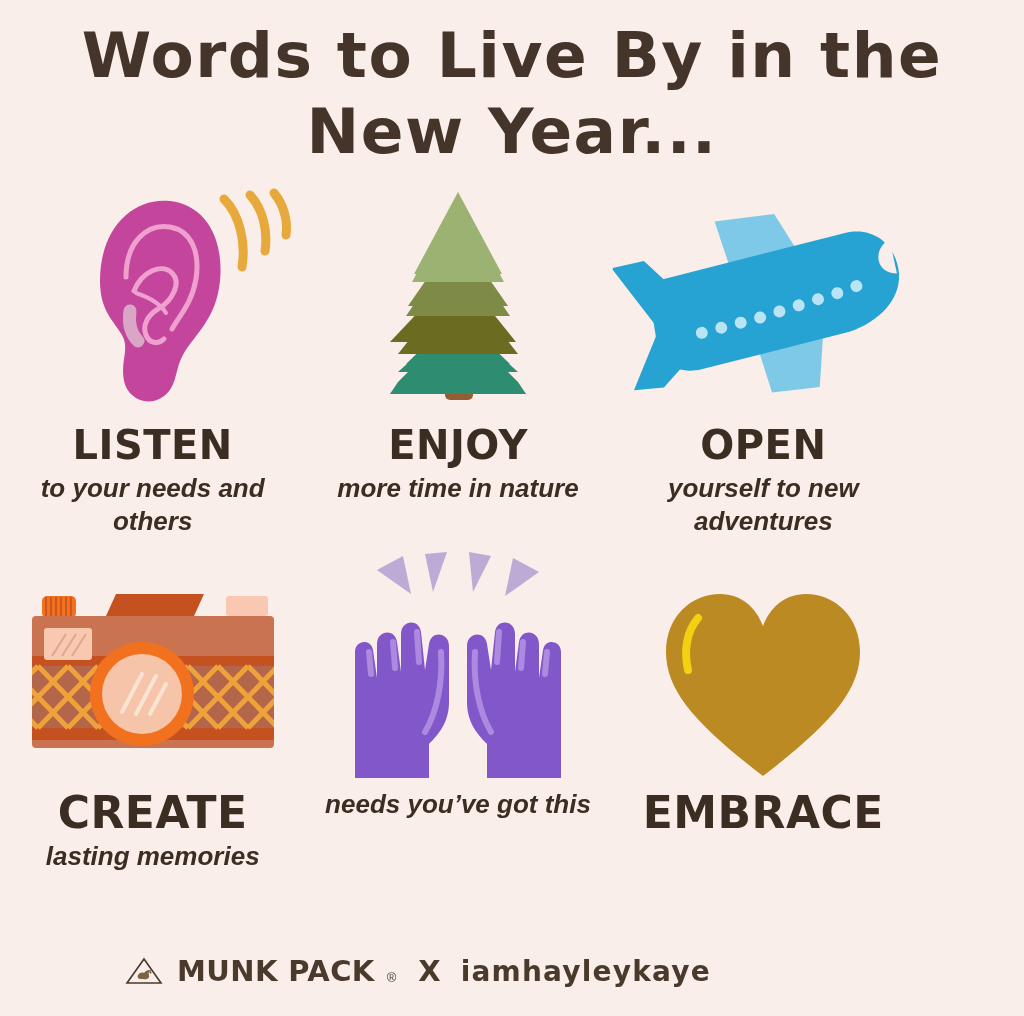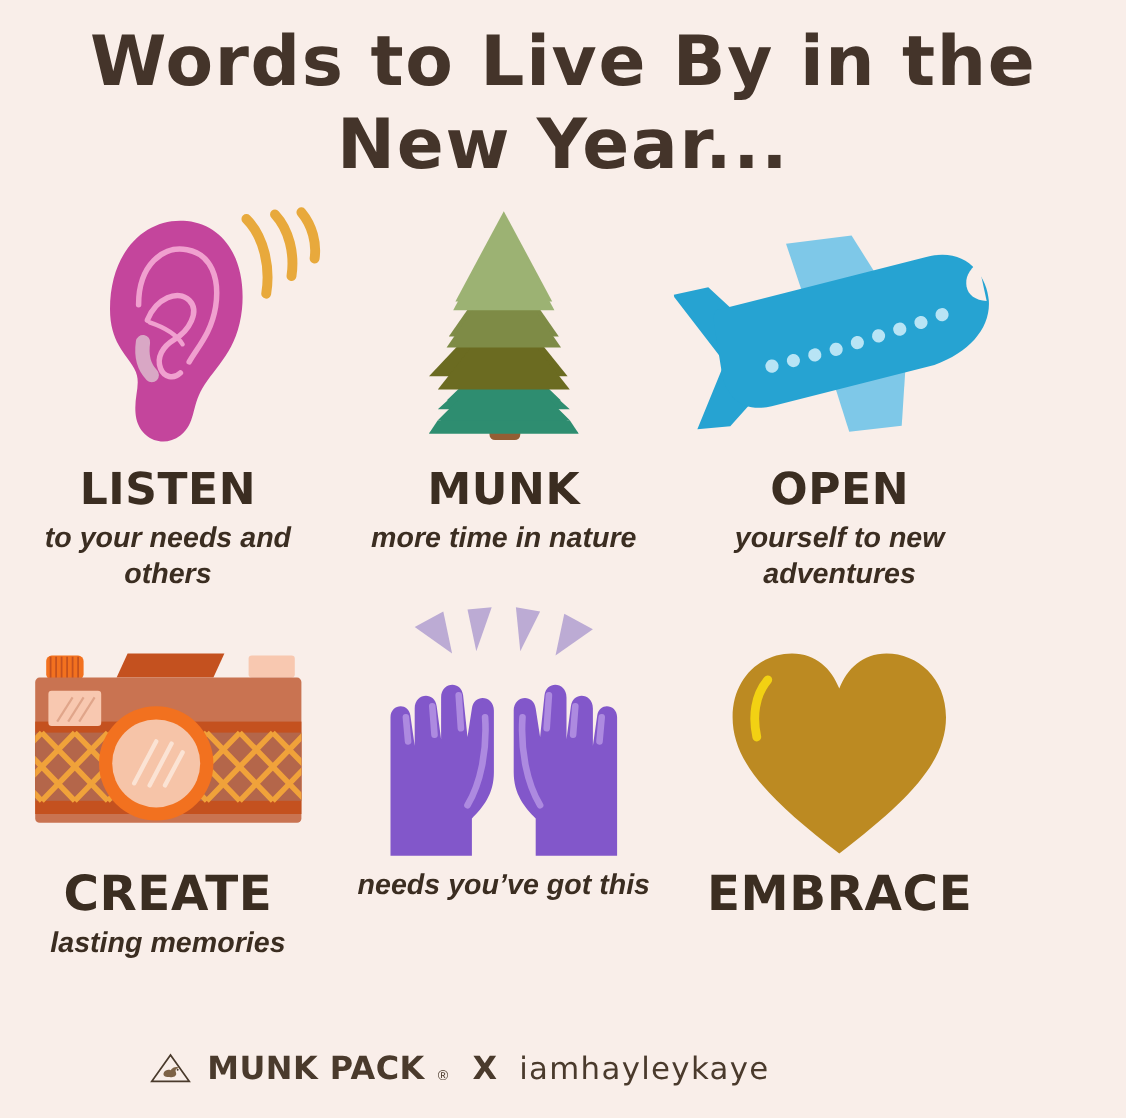--- a/index.html
+++ b/index.html
@@ -127,20 +127,21 @@
     font-weight: bold;
     font-size: 29px;
     color: #4a3a2c;
     margin: 0 6px;
   }
   .handle {
     font-family: "DejaVu Sans", sans-serif;
     font-size: 28px;
     letter-spacing: 1.2px;
     color: #4a3a2c;
+    font-weight: bold;
   }
 </style>
 </head>
 <body>
 
 <div class="poster">
 
   <div class="title-block">
     <div class="title-line">Words to Live By in the</div>
     <div class="title-line">New Year...</div>
@@ -180,21 +181,21 @@
             <path d="M108 132 L160 182 L150 182 L168 200 L48 200 L66 182 L56 182 Z" fill="#2e8d70"></path>
             <path d="M108 88 L166 160 L40 160 Z" fill="#6b6b21"></path>
             <path d="M108 96 L168 172 L48 172 L108 96 Z" fill="#6b6b21"></path>
             <path d="M108 52 L158 124 L58 124 Z" fill="#7e8b46"></path>
             <path d="M108 58 L160 134 L56 134 Z" fill="#7e8b46"></path>
             <path d="M108 10 L152 92 L64 92 Z" fill="#9cb273"></path>
             <path d="M108 14 L154 100 L62 100 Z" fill="#9cb273"></path>
             <path d="M40 212 L176 212 L168 200 L48 200 Z" fill="#2e8d70"></path>
           </svg>
         </div>
-        <div class="kw">MUNK</div>
+        <div class="kw">ENJOY</div>
         <div class="sub">more time in nature</div>
       </div>
 
       <div class="cell">
         <div class="art">
           <svg width="300" height="215" viewBox="0 0 300 215" aria-hidden="true">
             <g transform="rotate(-9 150 115)">
               <path d="M116 20 L176 22 L206 92 L128 92 Z" fill="#7ec8e8"></path>
               <path d="M134 118 L212 120 L194 200 L146 198 Z" fill="#7ec8e8"></path>
               <path d="M8 50 L40 48 L84 104 L84 140 L40 176 L10 174 L44 118 L8 52 Z" fill="#26a3d2"></path>

